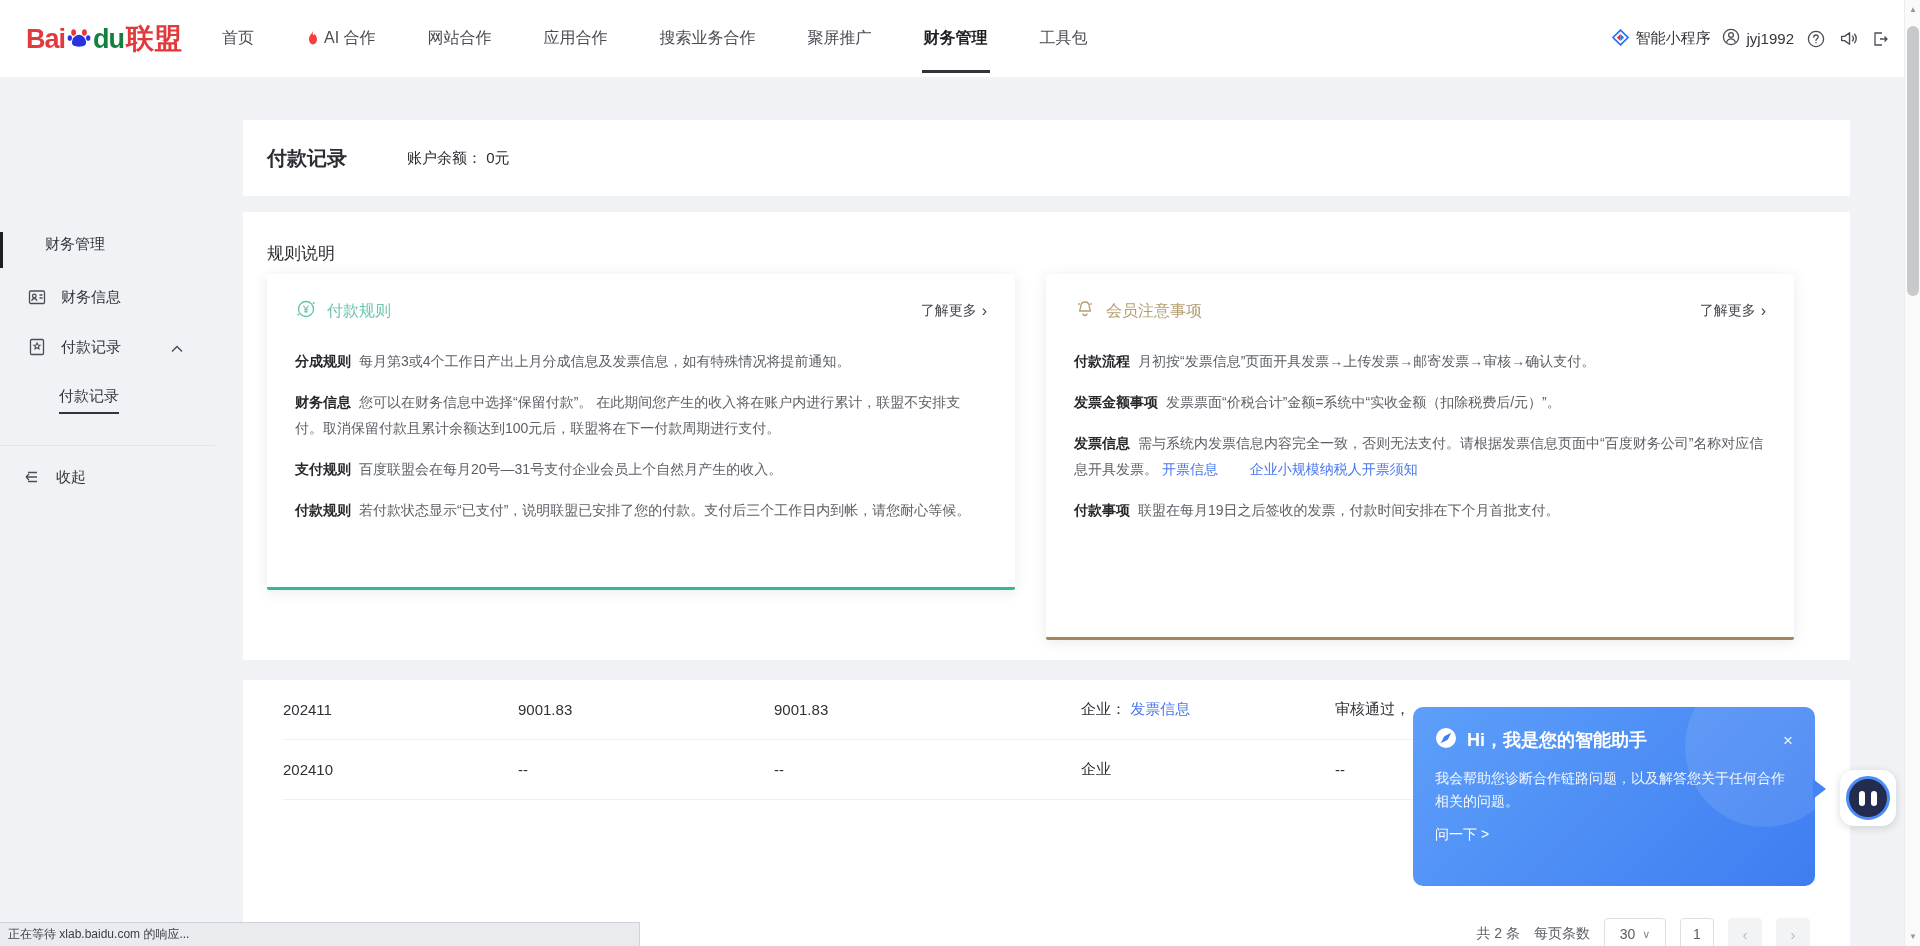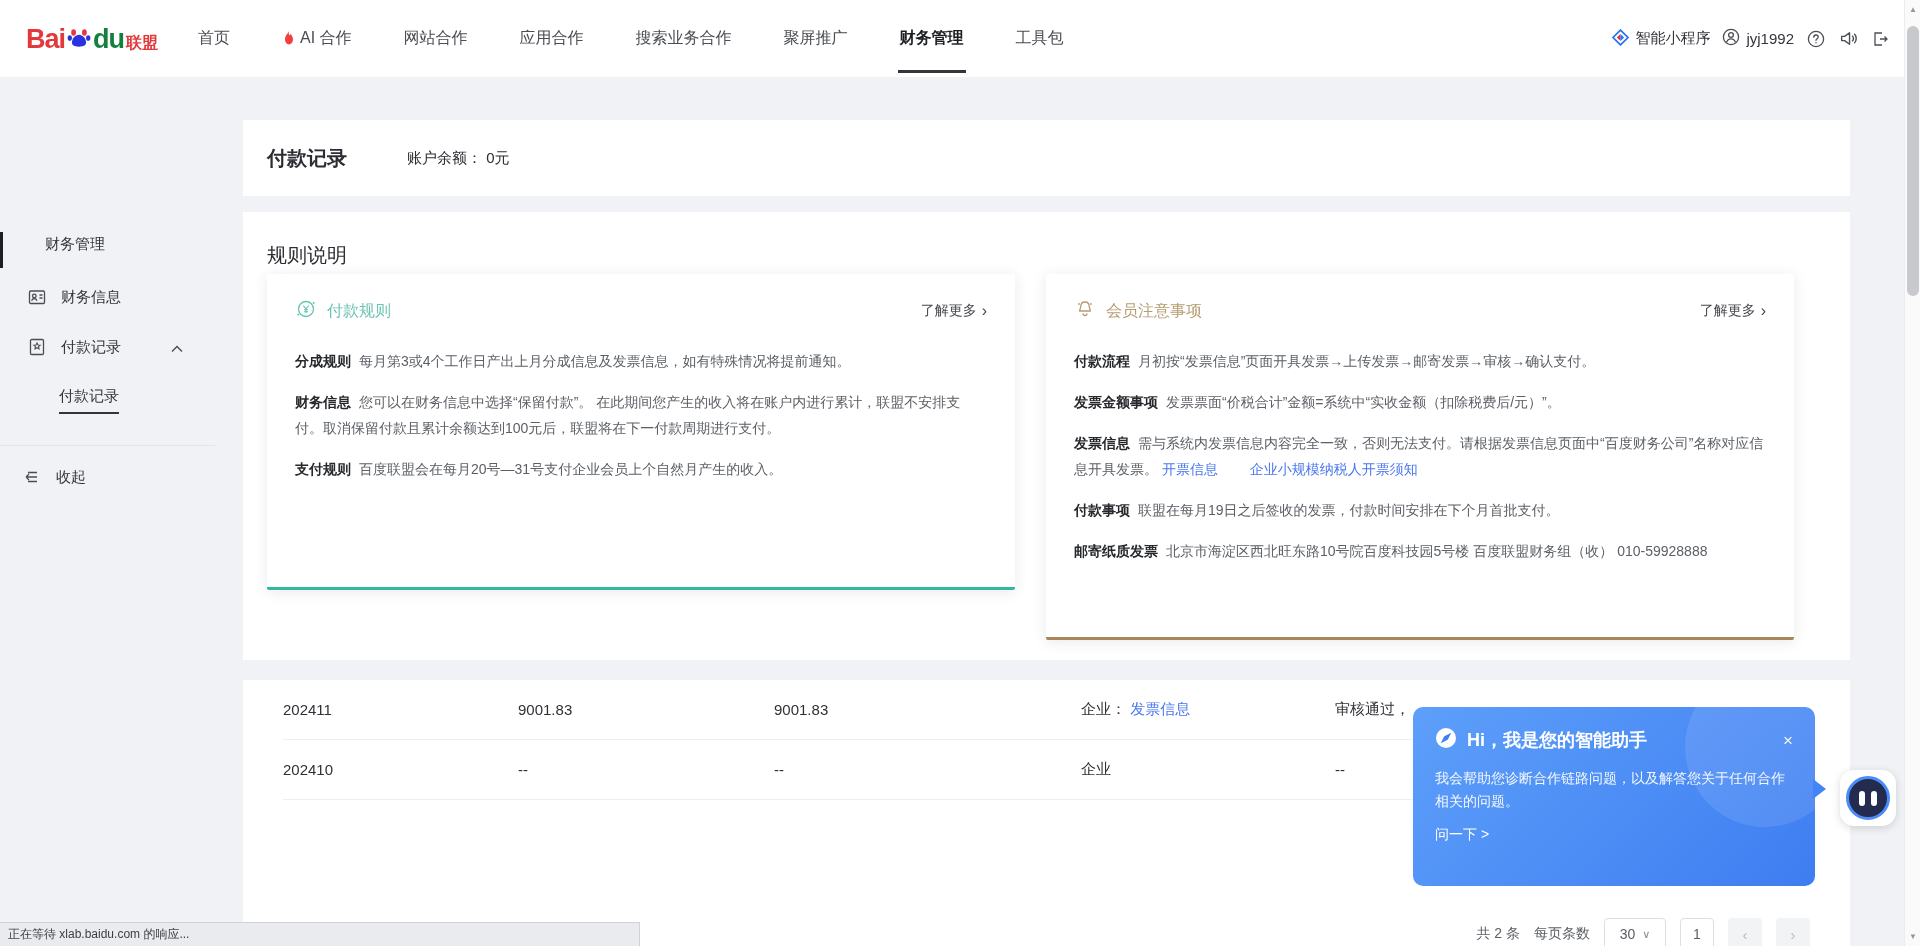--- a/index.html
+++ b/index.html
@@ -5,21 +5,21 @@
   * { margin:0; padding:0; box-sizing:border-box; }
   html,body { width:1920px; height:946px; overflow:hidden; }
   body { font-family:"Liberation Sans","DejaVu Sans",sans-serif; background:#f0f2f5; color:#333; position:relative; }
 
   
   .topbar { position:absolute; left:0; top:0; width:1920px; height:77px; background:#fff; z-index:10; display:flex; align-items:center; }
   .logo { display:flex; align-items:baseline; margin-left:26px; white-space:nowrap; }
   .logo .bai { color:#e4393c; font-size:27px; font-weight:bold; letter-spacing:-1px; }
   .logo .du  { color:#15803d; font-size:27px; font-weight:bold; letter-spacing:-1px; }
   .logo .paw { position:relative; top:3px; margin:0 1px; }
-  .logo .union { color:#e4393c; font-size:16px; font-weight:bold; margin-left:2px; }
+  .logo .union { color:#e4393c; font-size:28px; font-weight:bold; margin-left:2px; }
   .nav { display:flex; align-items:flex-end; margin-left:14px; height:77px; }
   .nav-item { position:relative; height:77px; display:flex; align-items:center; padding:0 26px; font-size:16px; color:#4a4d54; cursor:pointer; white-space:nowrap; }
   .nav-item.active { color:#1c1e22; font-weight:bold; }
   .nav-item.active::after { content:""; position:absolute; left:24px; right:24px; bottom:4px; height:3px; background:#33353a; }
   .nav-item .flame { margin-right:4px; position:relative; top:1px; }
   .top-right { position:absolute; right:30px; top:0; height:77px; display:flex; align-items:center; gap:12px; }
   .top-right .chunk { display:flex; align-items:center; gap:6px; font-size:15px; color:#33353a; cursor:pointer; white-space:nowrap; }
   .icon-btn { width:20px; height:20px; display:flex; align-items:center; justify-content:center; cursor:pointer; color:#4a4d54; }
 
   
@@ -39,21 +39,21 @@
 
   
   .panel { position:absolute; left:243px; width:1607px; background:#fff; }
   .panel-header { top:120px; height:76px; display:flex; align-items:center; }
   .page-title { font-size:20px; font-weight:bold; color:#2b2d33; margin-left:24px; }
   .balance { margin-left:60px; font-size:15px; color:#2b2d33; }
   .balance b { font-weight:normal; }
 
   
   .panel-rules { top:212px; height:448px; }
-  .rules-title { position:absolute; left:24px; top:30px; font-size:20px; color:#2b2d33; font-weight:500; }
+  .rules-title { position:absolute; left:24px; top:30px; font-size:17px; color:#2b2d33; font-weight:500; }
   .card { position:absolute; top:62px; width:748px; background:#fff; border-radius:2px;
           box-shadow:0 2px 14px rgba(40,50,60,.10); padding:24px 28px 20px; }
   .card-left  { left:24px;  border-bottom:3px solid #35b79e; min-height:316px; }
   .card-right { left:803px; border-bottom:3px solid #a5875a; min-height:366px; }
   .card-head { display:flex; align-items:center; margin-bottom:24px; }
   .card-title { font-size:16px; margin-left:10px; }
   .card-left  .card-title { color:#6ec4b2; }
   .card-right .card-title { color:#b59d72; }
   .card-more { margin-left:auto; font-size:14px; color:#45484e; cursor:pointer; display:flex; align-items:center; gap:5px; }
   .card-more .chev { font-size:16px; line-height:1; }
@@ -270,20 +270,21 @@
       </span>
       <span class="card-title">付款规则</span>
       <span class="card-more">
         <span>了解更多</span>
         <span class="chev">›</span>
       </span>
     </div>
     <p class="rule-row"><b>分成规则</b><span>每月第3或4个工作日产出上月分成信息及发票信息，如有特殊情况将提前通知。</span></p>
     <p class="rule-row"><b>财务信息</b><span>您可以在财务信息中选择“保留付款”。 在此期间您产生的收入将在账户内进行累计，联盟不安排支付。取消保留付款且累计余额达到100元后，联盟将在下一付款周期进行支付。</span></p>
     <p class="rule-row"><b>支付规则</b><span>百度联盟会在每月20号—31号支付企业会员上个自然月产生的收入。</span></p>
+    <p class="rule-row"><b>付款规则</b><span>若付款状态显示“已支付”，说明联盟已安排了您的付款。支付后三个工作日内到帐，请您耐心等候。</span></p>
   </div>
 
   <div class="card card-right">
     <div class="card-head">
       <span>
         <svg width="22" height="22" viewBox="0 0 22 22" fill="none" stroke="#b59d72" stroke-width="1.3">
           <path d="M11 4c-3 0-4.2 2.3-4.3 4.8L5.6 13h10.8l-1.1-4.2C15.2 6.3 14 4 11 4z" stroke-linejoin="round"></path>
           <path d="M9 15.5a2 2 0 004 0"></path>
           <circle cx="5" cy="6" r=".9" fill="#b59d72" stroke="none"></circle>
             <circle cx="17" cy="6" r=".9" fill="#b59d72" stroke="none"></circle>
@@ -296,21 +297,20 @@
       </span>
     </div>
     <p class="rule-row"><b>付款流程</b><span>月初按“发票信息”页面开具发票→上传发票→邮寄发票→审核→确认支付。</span></p>
     <p class="rule-row"><b>发票金额事项</b><span>发票票面“价税合计”金额=系统中“实收金额（扣除税费后/元）”。</span></p>
     <p class="rule-row">
       <b>发票信息</b><span>需与系统内发票信息内容完全一致，否则无法支付。请根据发票信息页面中“百度财务公司”名称对应信息开具发票。</span>
       <a>开票信息</a>
       <a>企业小规模纳税人开票须知</a>
     </p>
     <p class="rule-row"><b>付款事项</b><span>联盟在每月19日之后签收的发票，付款时间安排在下个月首批支付。</span></p>
-    <p class="rule-row"><b>邮寄纸质发票</b><span>北京市海淀区西北旺东路10号院百度科技园5号楼 百度联盟财务组（收） 010-59928888</span></p>
   </div>
 </div>
 
 <div class="panel panel-table">
   <div class="tbl">
     <div class="trow">
       <div class="c1">202411</div>
       <div class="c2">9001.83</div>
       <div class="c3">9001.83</div>
       <div class="c4">

